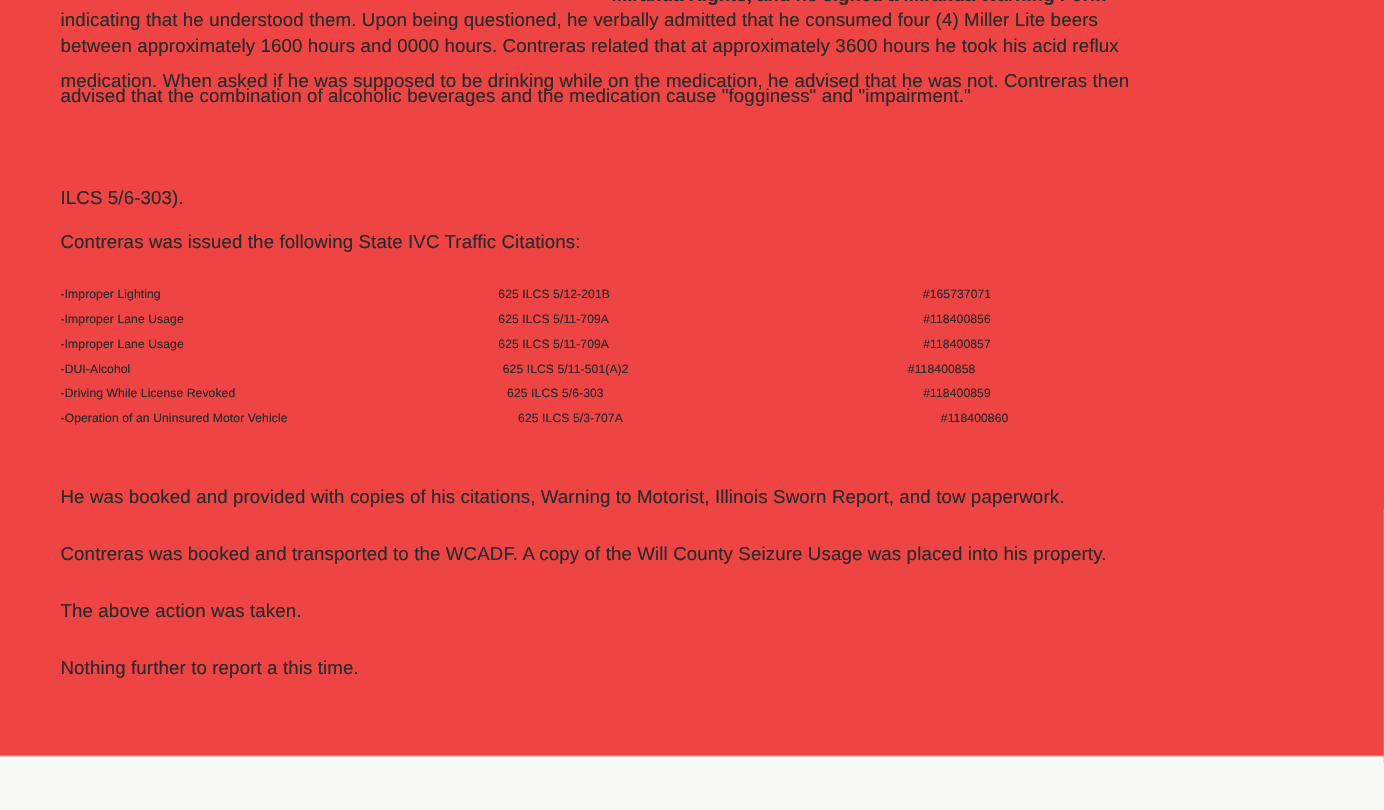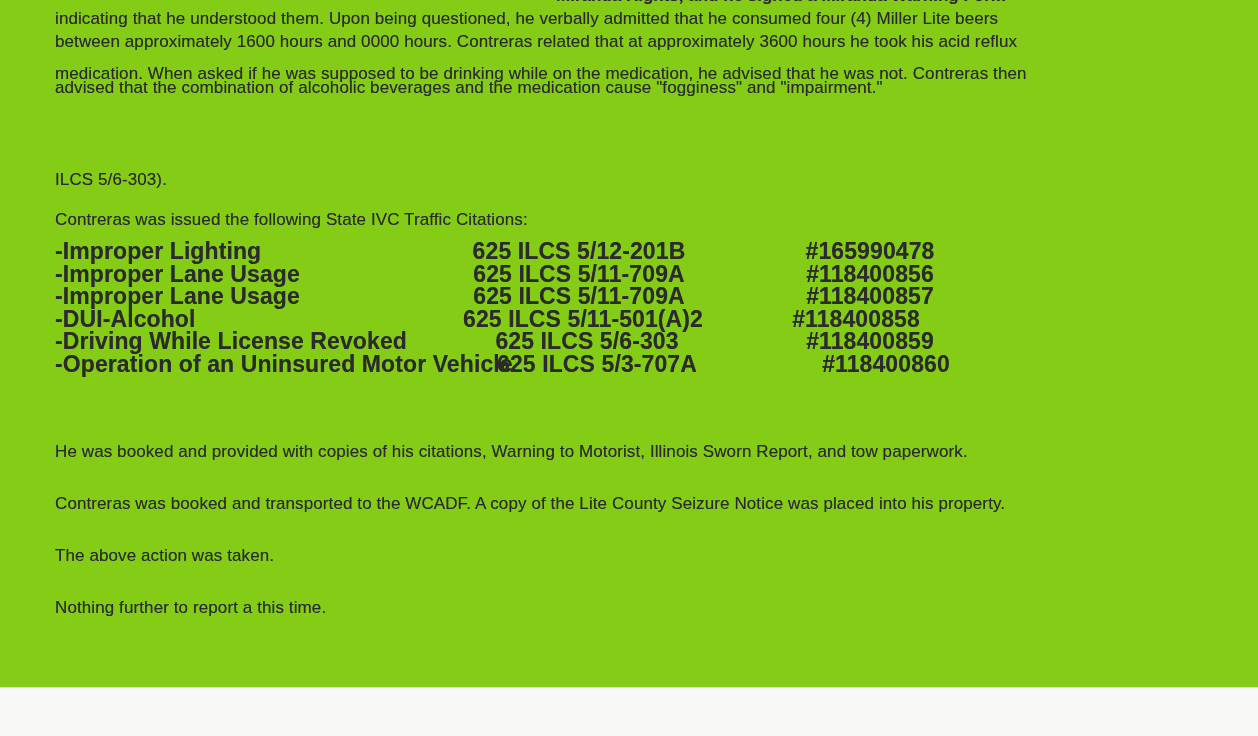--- a/index.html
+++ b/index.html
@@ -11,21 +11,21 @@
     height: 736px;
     background: #ffffff;
     overflow: hidden;
     position: relative;
     font-family: "Liberation Sans", "DejaVu Sans", sans-serif;
     color: #2b2b2b;
   }
   .doc {
     position: absolute;
     inset: 0;
-    background: #84cc16;
+    background: #ef4444;
   }
   .line, .para {
     position: absolute;
     left: 55px;
     font-size: 17px;
     line-height: 23px;
     white-space: nowrap;
     color: #2b2b2b;
     letter-spacing: 0.1px;
     text-shadow: 0 0 0.5px rgba(43,43,43,0.55);
@@ -36,37 +36,36 @@
     left: 556px;
     font-size: 17px;
     line-height: 20px;
     white-space: nowrap;
     font-weight: bold;
     color: #2b2b2b;
     text-shadow: 0 0 0.5px rgba(43,43,43,0.55);
   }
   .citation-table {
     position: absolute;
-    top: 240px;
+    top: 257px;
     left: 55px;
     display: grid;
     grid-template-columns: 398px 252px 330px;
-    font-size: 23px;
+    font-size: 11px;
     line-height: 22.6px;
     color: #2b2b2b;
     letter-spacing: 0.1px;
     text-shadow: 0 0 0.5px rgba(43,43,43,0.55);
-    font-weight: bold;
   }
   .citation-table .offense {
     text-align: left;
     white-space: nowrap;
   }
   .citation-table .statute {
-    text-align: center;
+    text-align: left;
     white-space: nowrap;
   }
   .citation-table .cnum {
     text-align: center;
     white-space: nowrap;
   }
   
   .citation-table .r4 { transform: translateX(4px); }
   .citation-table .r5 { transform: translateX(8px); }
   .citation-table .r6 { transform: translateX(18px); }
@@ -101,21 +100,21 @@
   <div class="line" style="top: 62px;">medication. When asked if he was supposed to be drinking while on the medication, he advised that he was not. Contreras then</div>
   <div class="line" style="top: 76px;">advised that the combination of alcoholic beverages and the medication cause "fogginess" and "impairment."</div>
 
   <div class="line" style="top: 168px;">ILCS 5/6-303).</div>
 
   <div class="line" style="top: 208px;">Contreras was issued the following State IVC Traffic Citations:</div>
 
   <div class="citation-table">
     <div class="offense">-Improper Lighting</div>
     <div class="statute">625 ILCS 5/12-201B</div>
-    <div class="cnum">#165990478</div>
+    <div class="cnum">#165737071</div>
 
     <div class="offense">-Improper Lane Usage</div>
     <div class="statute">625 ILCS 5/11-709A</div>
     <div class="cnum">#118400856</div>
 
     <div class="offense">-Improper Lane Usage</div>
     <div class="statute">625 ILCS 5/11-709A</div>
     <div class="cnum">#118400857</div>
 
     <div class="offense">-DUI-Alcohol</div>
@@ -125,20 +124,20 @@
     <div class="offense">-Driving While License Revoked</div>
     <div class="statute r5">625 ILCS 5/6-303</div>
     <div class="cnum">#118400859</div>
 
     <div class="offense">-Operation of an Uninsured Motor Vehicle</div>
     <div class="statute r6">625 ILCS 5/3-707A</div>
     <div class="cnum n6">#118400860</div>
   </div>
 
   <div class="line" style="top: 440px;">He was booked and provided with copies of his citations, Warning to Motorist, Illinois Sworn Report, and tow paperwork.</div>
-  <div class="line" style="top: 492px;">Contreras was booked and transported to the WCADF. A copy of the Lite County Seizure Notice was placed into his property.</div>
+  <div class="line" style="top: 492px;">Contreras was booked and transported to the WCADF. A copy of the Will County Seizure Usage was placed into his property.</div>
   <div class="line" style="top: 544px;">The above action was taken.</div>
   <div class="line" style="top: 596px;">Nothing further to report a this time.</div>
 
   <div class="divider"></div>
   <div class="footer-strip"></div>
 
 </div>
 
 </body></html>

